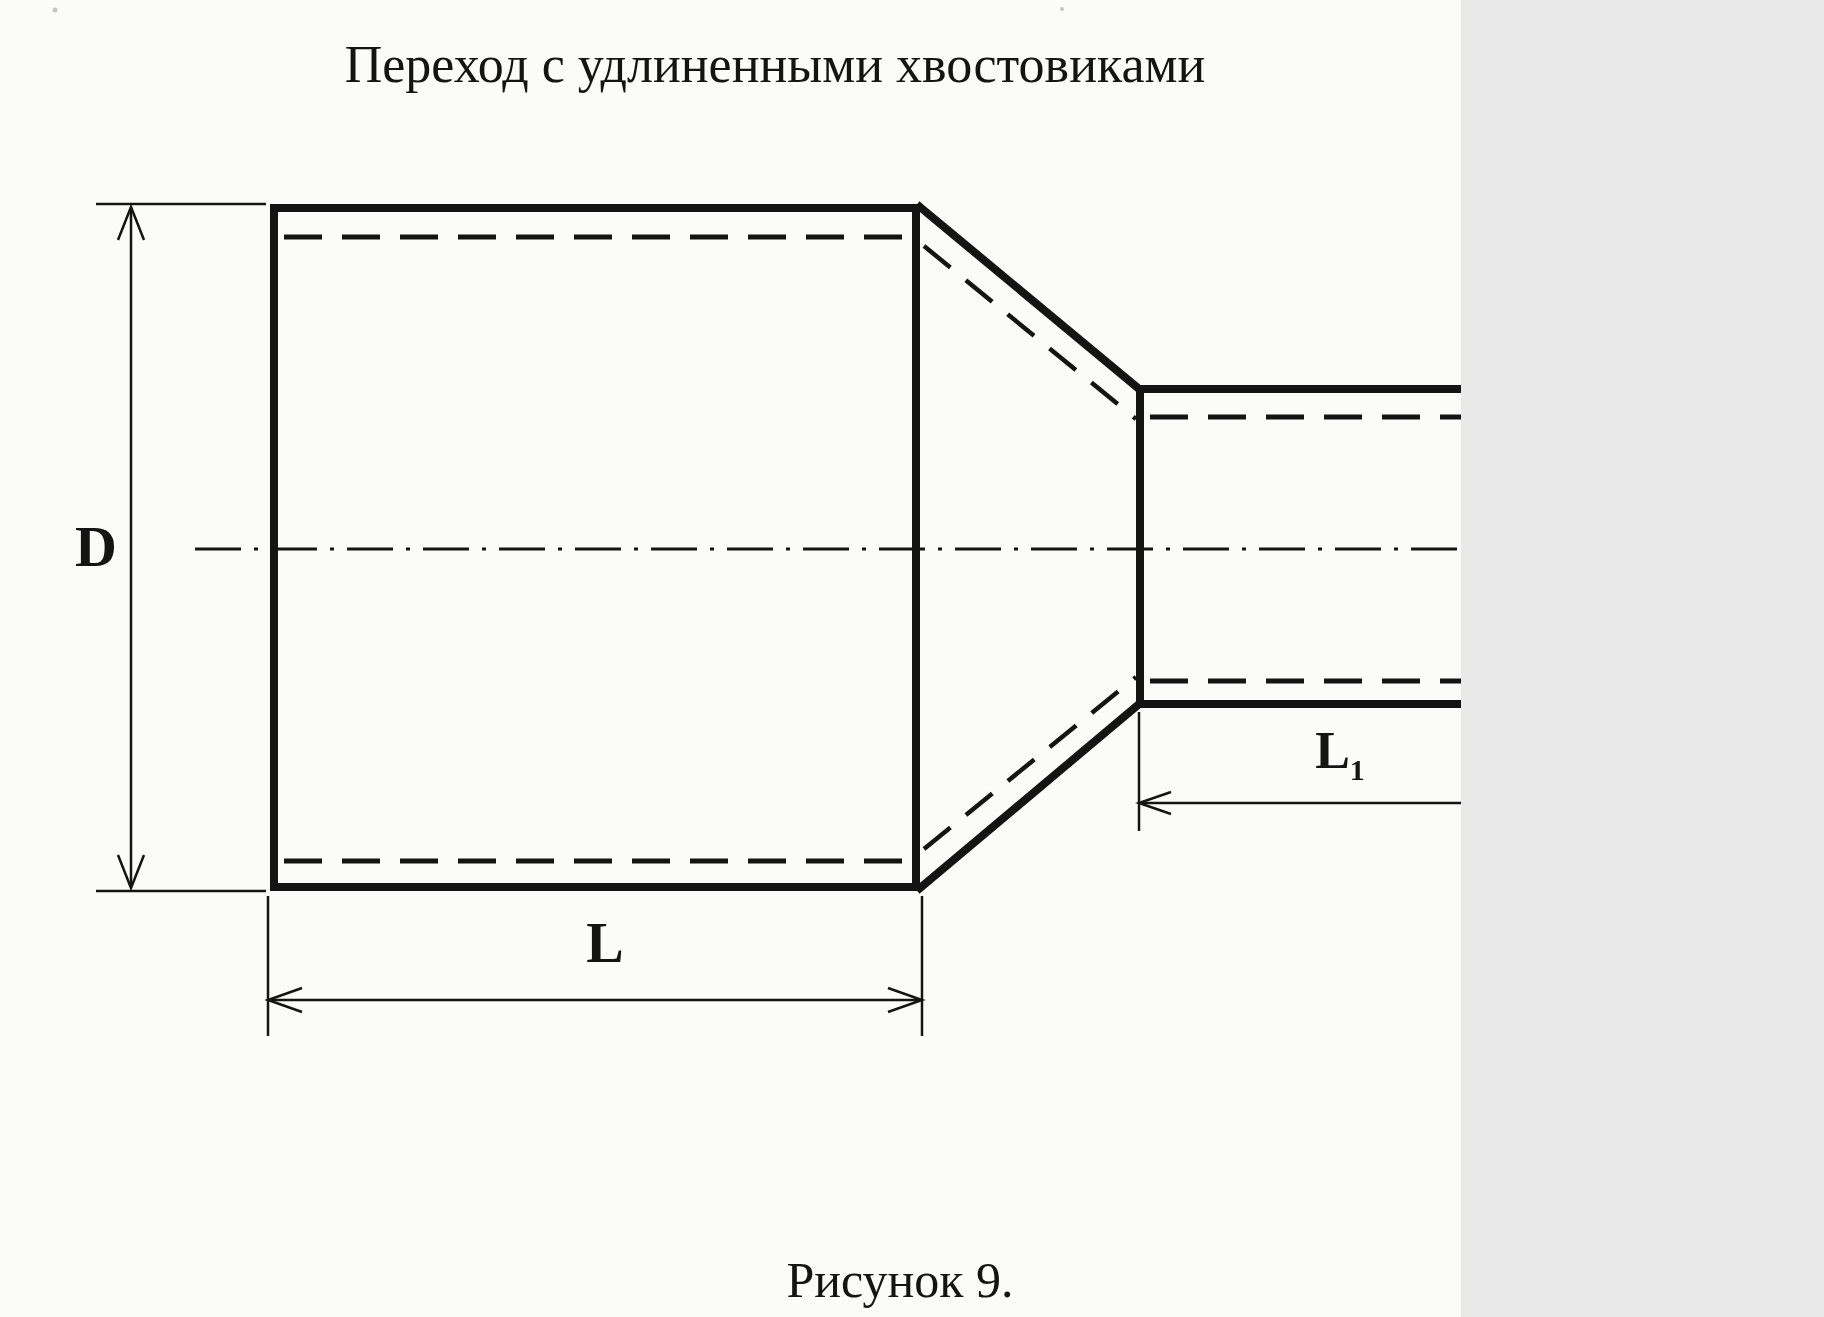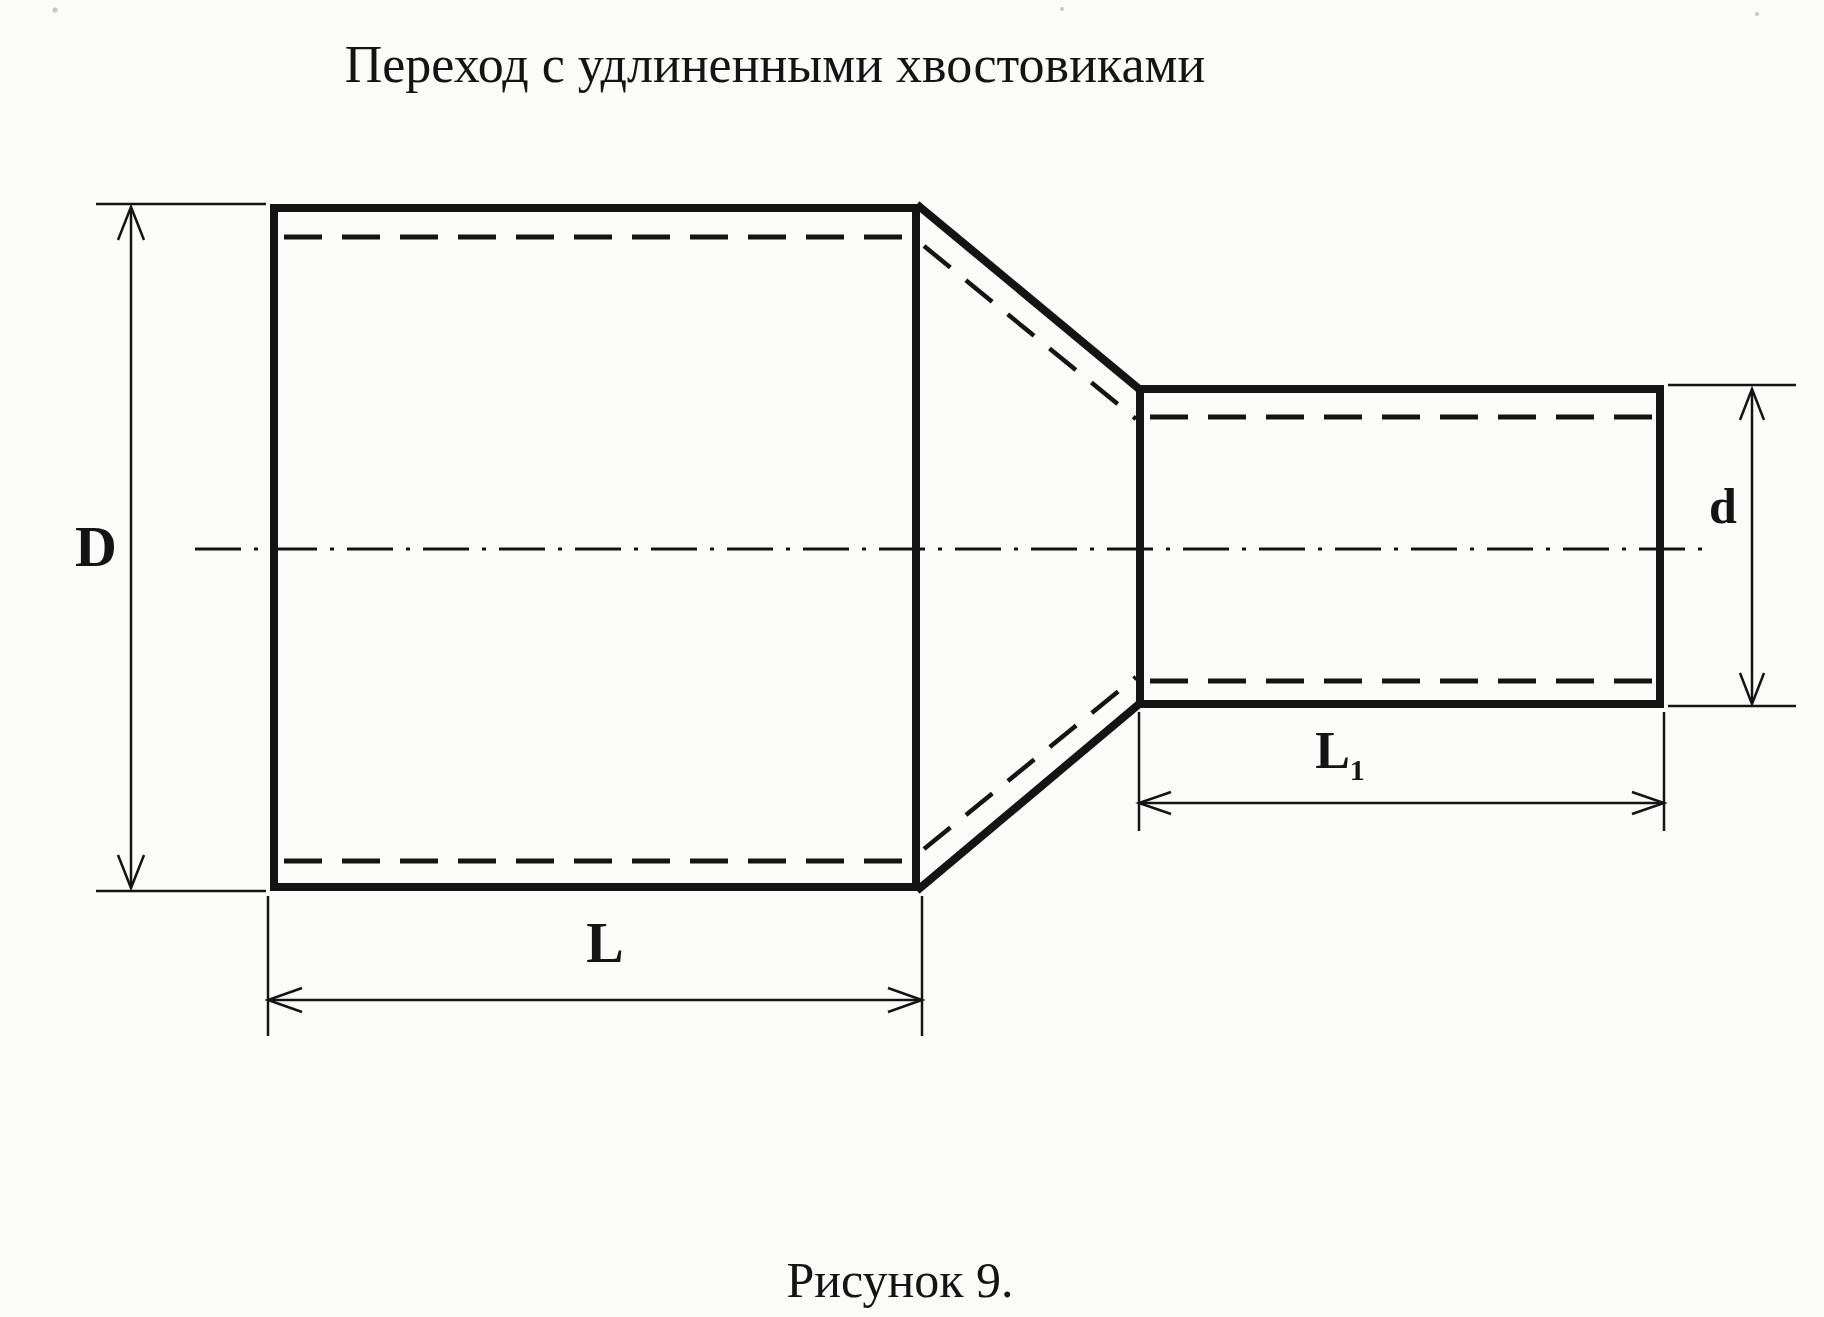--- a/index.html
+++ b/index.html
@@ -1,18 +1,18 @@
 <!DOCTYPE html>
 <html style="--ink: #141414; --paper: #fbfbf9;"><head>
 <meta charset="utf-8">
 <style>
   :root { --ink:#141414; --paper:#fbfbf9; }
   html,body { margin:0; padding:0; background:#e9e9e9; }
   .sheet {
-    position:relative; width:1824px; height:1317px;
+    position:relative; width:1461px; height:1317px;
     background:var(--paper);
     font-family:"Liberation Serif", serif;
     overflow:hidden;
   }
   svg { display:block; width:1824px; height:1317px; }
   .outline  { stroke:var(--ink); stroke-width:8;   fill:none; stroke-linecap:square; }
   .bore     { stroke:var(--ink); stroke-width:5;   fill:none; stroke-dasharray:38 20; }
   .boreslant{ stroke:var(--ink); stroke-width:4.5; fill:none; stroke-dasharray:34 20; }
   .center   { stroke:var(--ink); stroke-width:3;   fill:none; stroke-dasharray:46 13 4 13; }
   .dim      { stroke:var(--ink); stroke-width:2.5; fill:none; }

